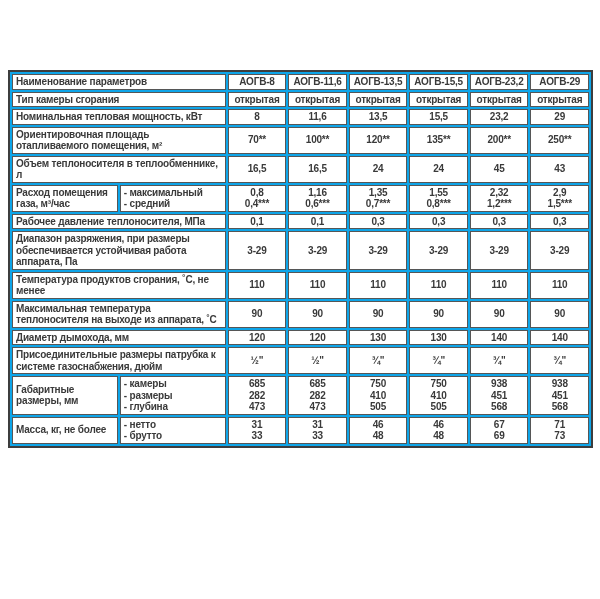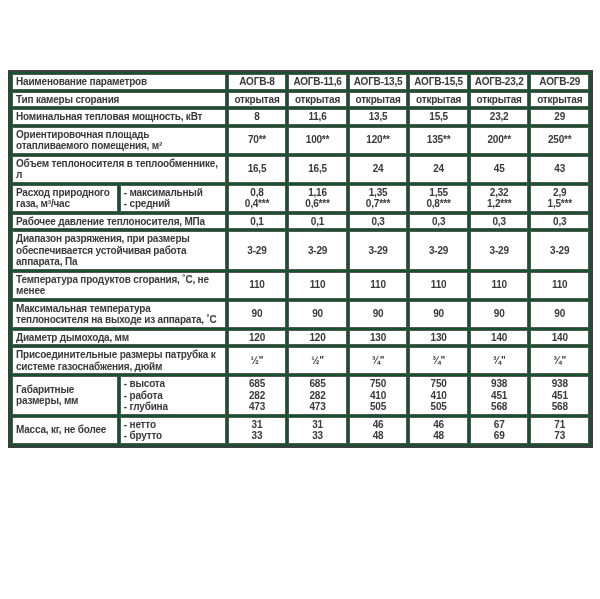--- a/index.html
+++ b/index.html
@@ -2,21 +2,21 @@
 <html><head>
 <meta charset="utf-8">
 <style>
   * { margin:0; padding:0; box-sizing:border-box; }
   html, body { width:600px; height:599px; background:#ffffff; }
   body { font-family:"Liberation Sans", sans-serif; }
   .page { position:relative; width:600px; height:599px; background:#ffffff; overflow:hidden; }
   table.spec {
     position:absolute; left:8px; top:70px; width:585px;
     border-collapse:separate; border-spacing:2px;
-    border:2px solid #3d3d3d; background:#14532d; table-layout:fixed;
+    border:2px solid #3d3d3d; background:#0ea5e9; table-layout:fixed;
   }
   table.spec td {
     border:1px solid #565656;
     background:#ffffff;
     font-size:10px; font-weight:bold; color:#3a3a3a;
     line-height:11.5px; letter-spacing:-0.2px;
     padding:1px 3px; vertical-align:middle;
     overflow:hidden;
   }
   td.label { text-align:left; }
@@ -79,21 +79,21 @@
         <tr>
           <td class="label" colspan="2">Объем теплоносителя в теплообменнике,  л</td>
           <td class="val">16,5</td>
           <td class="val">16,5</td>
           <td class="val">24</td>
           <td class="val">24</td>
           <td class="val">45</td>
           <td class="val">43</td>
         </tr>
         <tr>
-          <td class="label">Расход природного газа, м³/час</td>
+          <td class="label">Расход помещения газа, м³/час</td>
           <td class="label sub">
             <div>- максимальный</div>
             <div>- средний</div>
           </td>
           <td class="val">
             <div>0,8</div>
             <div>0,4***</div>
           </td>
           <td class="val">
             <div>1,16</div>
@@ -166,22 +166,22 @@
           <td class="val">½"</td>
           <td class="val">½"</td>
           <td class="val">¾"</td>
           <td class="val">¾"</td>
           <td class="val">¾"</td>
           <td class="val">¾"</td>
         </tr>
         <tr>
           <td class="label">Габаритные размеры, мм</td>
           <td class="label sub">
-            <div>- высота</div>
-            <div>- работа</div>
+            <div>- камеры</div>
+            <div>- размеры</div>
             <div>- глубина</div>
           </td>
           <td class="val">
             <div>685</div>
             <div>282</div>
             <div>473</div>
           </td>
           <td class="val">
             <div>685</div>
             <div>282</div>

